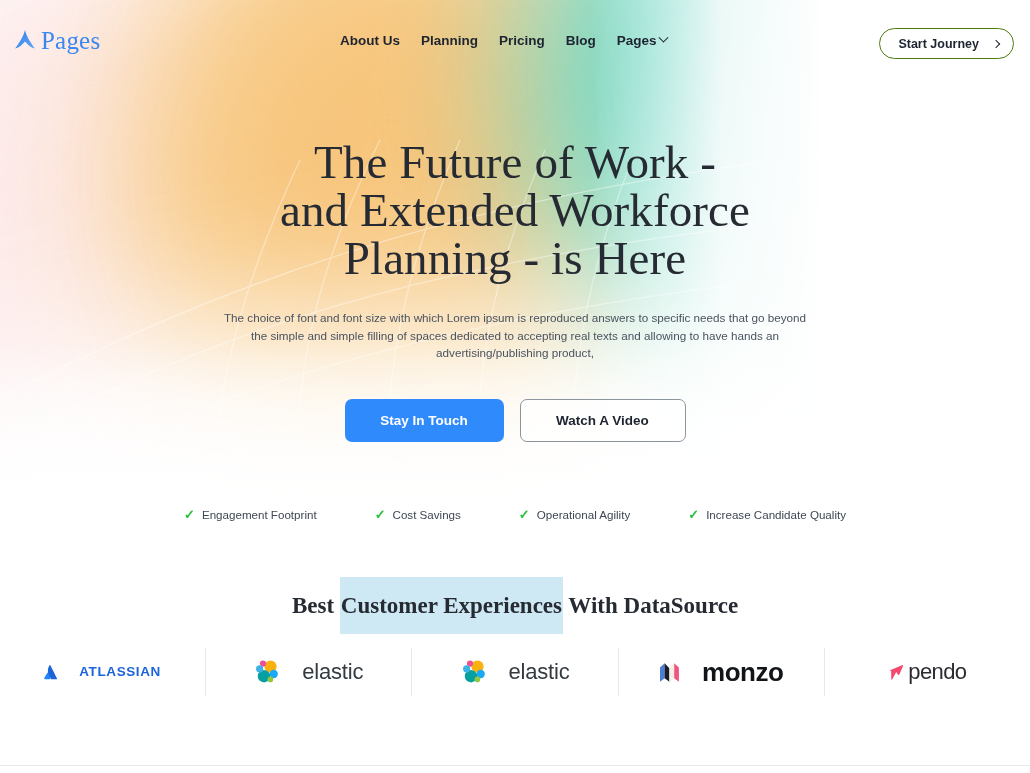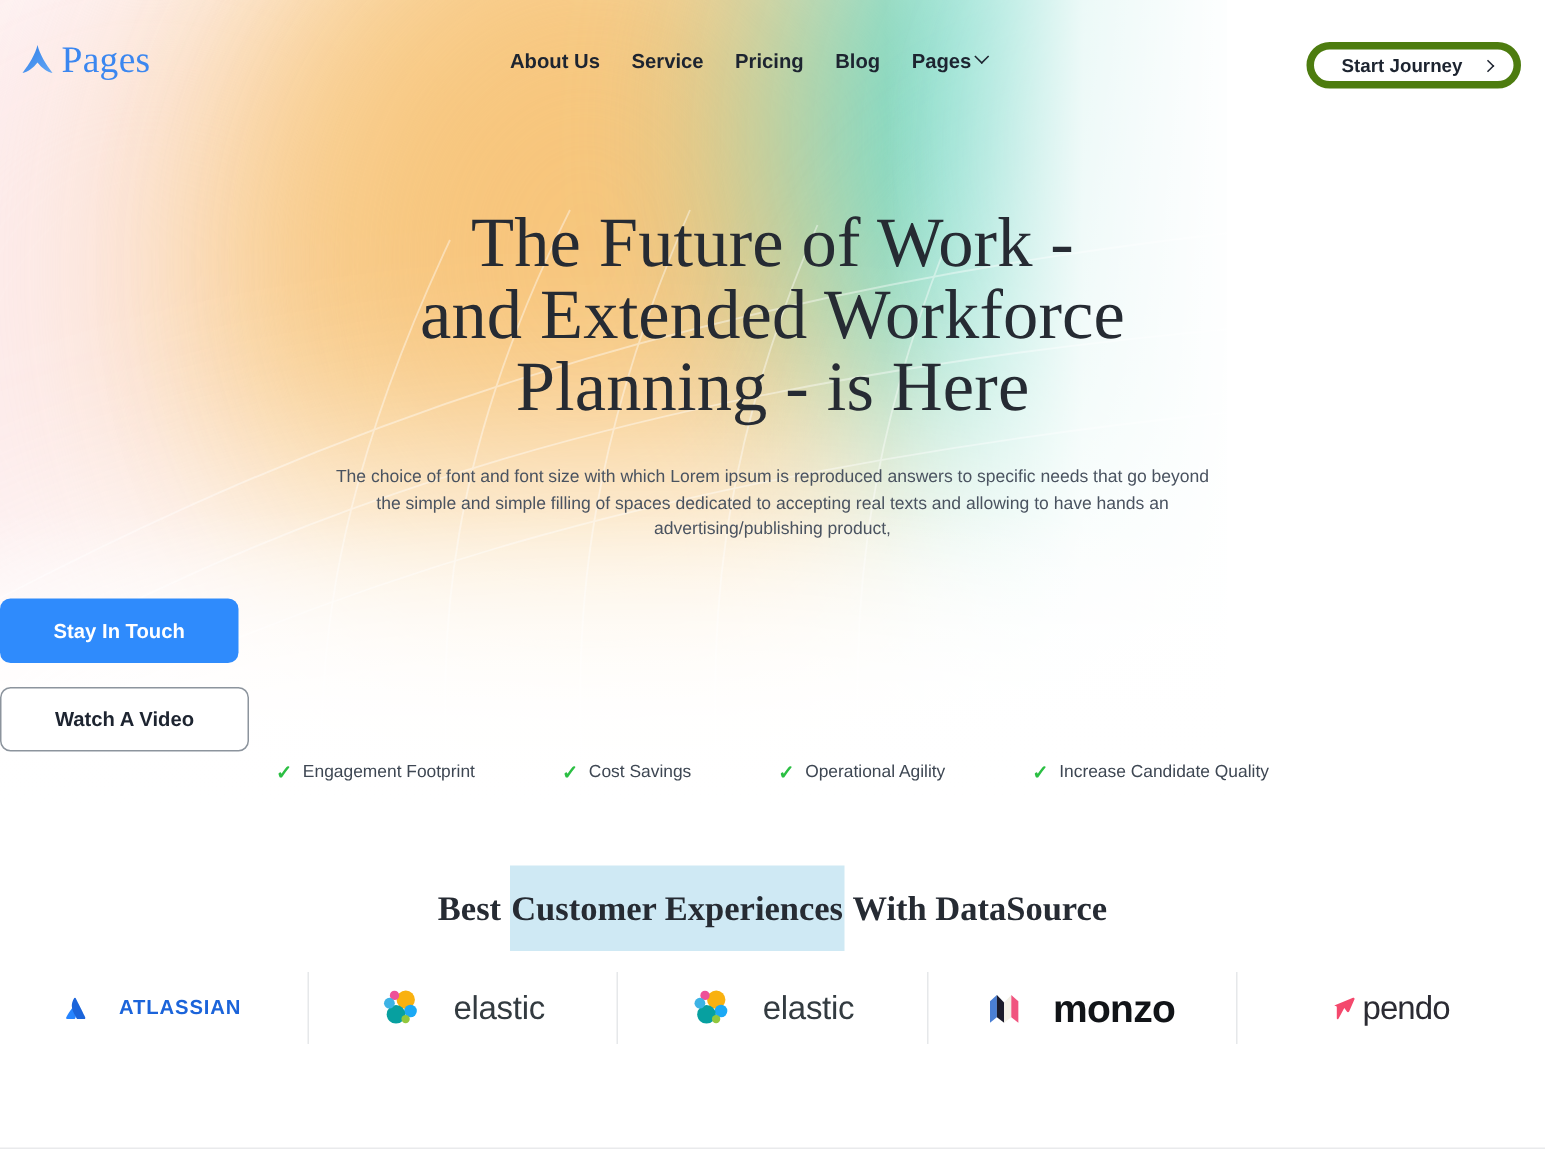--- a/index.html
+++ b/index.html
@@ -155,21 +155,21 @@
     border-right: 1.4px solid #1d2430;
     border-bottom: 1.4px solid #1d2430;
     transform: rotate(45deg) translate(-2px,-2px);
   }
 
   .cta-top {
     position: absolute;
     right: 16px; top: 28px;
     height: 31px;
     padding: 0 14px 0 18px;
-    border: 5px solid #4d7c0f;
+    border: 1px solid #4d7c0f;
     border-radius: 17px;
     background: #ffffff;
     display: flex;
     align-items: center;
     gap: 14px;
     cursor: pointer;
     font-size: 12.5px;
     font-weight: bold;
     color: #1d2430;
     white-space: nowrap;
@@ -211,21 +211,20 @@
     text-align: center;
   }
 
   .hero-buttons {
     position: absolute;
     left: 0; top: 399px;
     width: 1030px;
     display: flex;
     justify-content: center;
     gap: 16px;
-    flex-direction: column;
   }
   .btn {
     height: 43px;
     display: flex;
     align-items: center;
     justify-content: center;
     font-size: 13.5px;
     font-weight: bold;
     border-radius: 7px;
     cursor: pointer;
@@ -375,21 +374,21 @@
         <path d="M11 1 C 12.4 7.2 16.6 13.8 21 19.6 C 17.4 19.0 14.0 16.4 11 12.6 C 8.0 16.4 4.6 19.0 1 19.6 C 5.4 13.8 9.6 7.2 11 1 Z" fill="url(#lg)"></path>
       </svg>
       <span class="brand-text">Pages</span>
     </div>
 
     <nav class="nav">
       <span class="nav-item">
         <span>About Us</span>
       </span>
       <span class="nav-item">
-        <span>Service</span>
+        <span>Planning</span>
       </span>
       <span class="nav-item">
         <span>Pricing</span>
       </span>
       <span class="nav-item">
         <span>Blog</span>
       </span>
       <span class="nav-item">
         <span>Pages</span>
         <i class="chev"></i>

